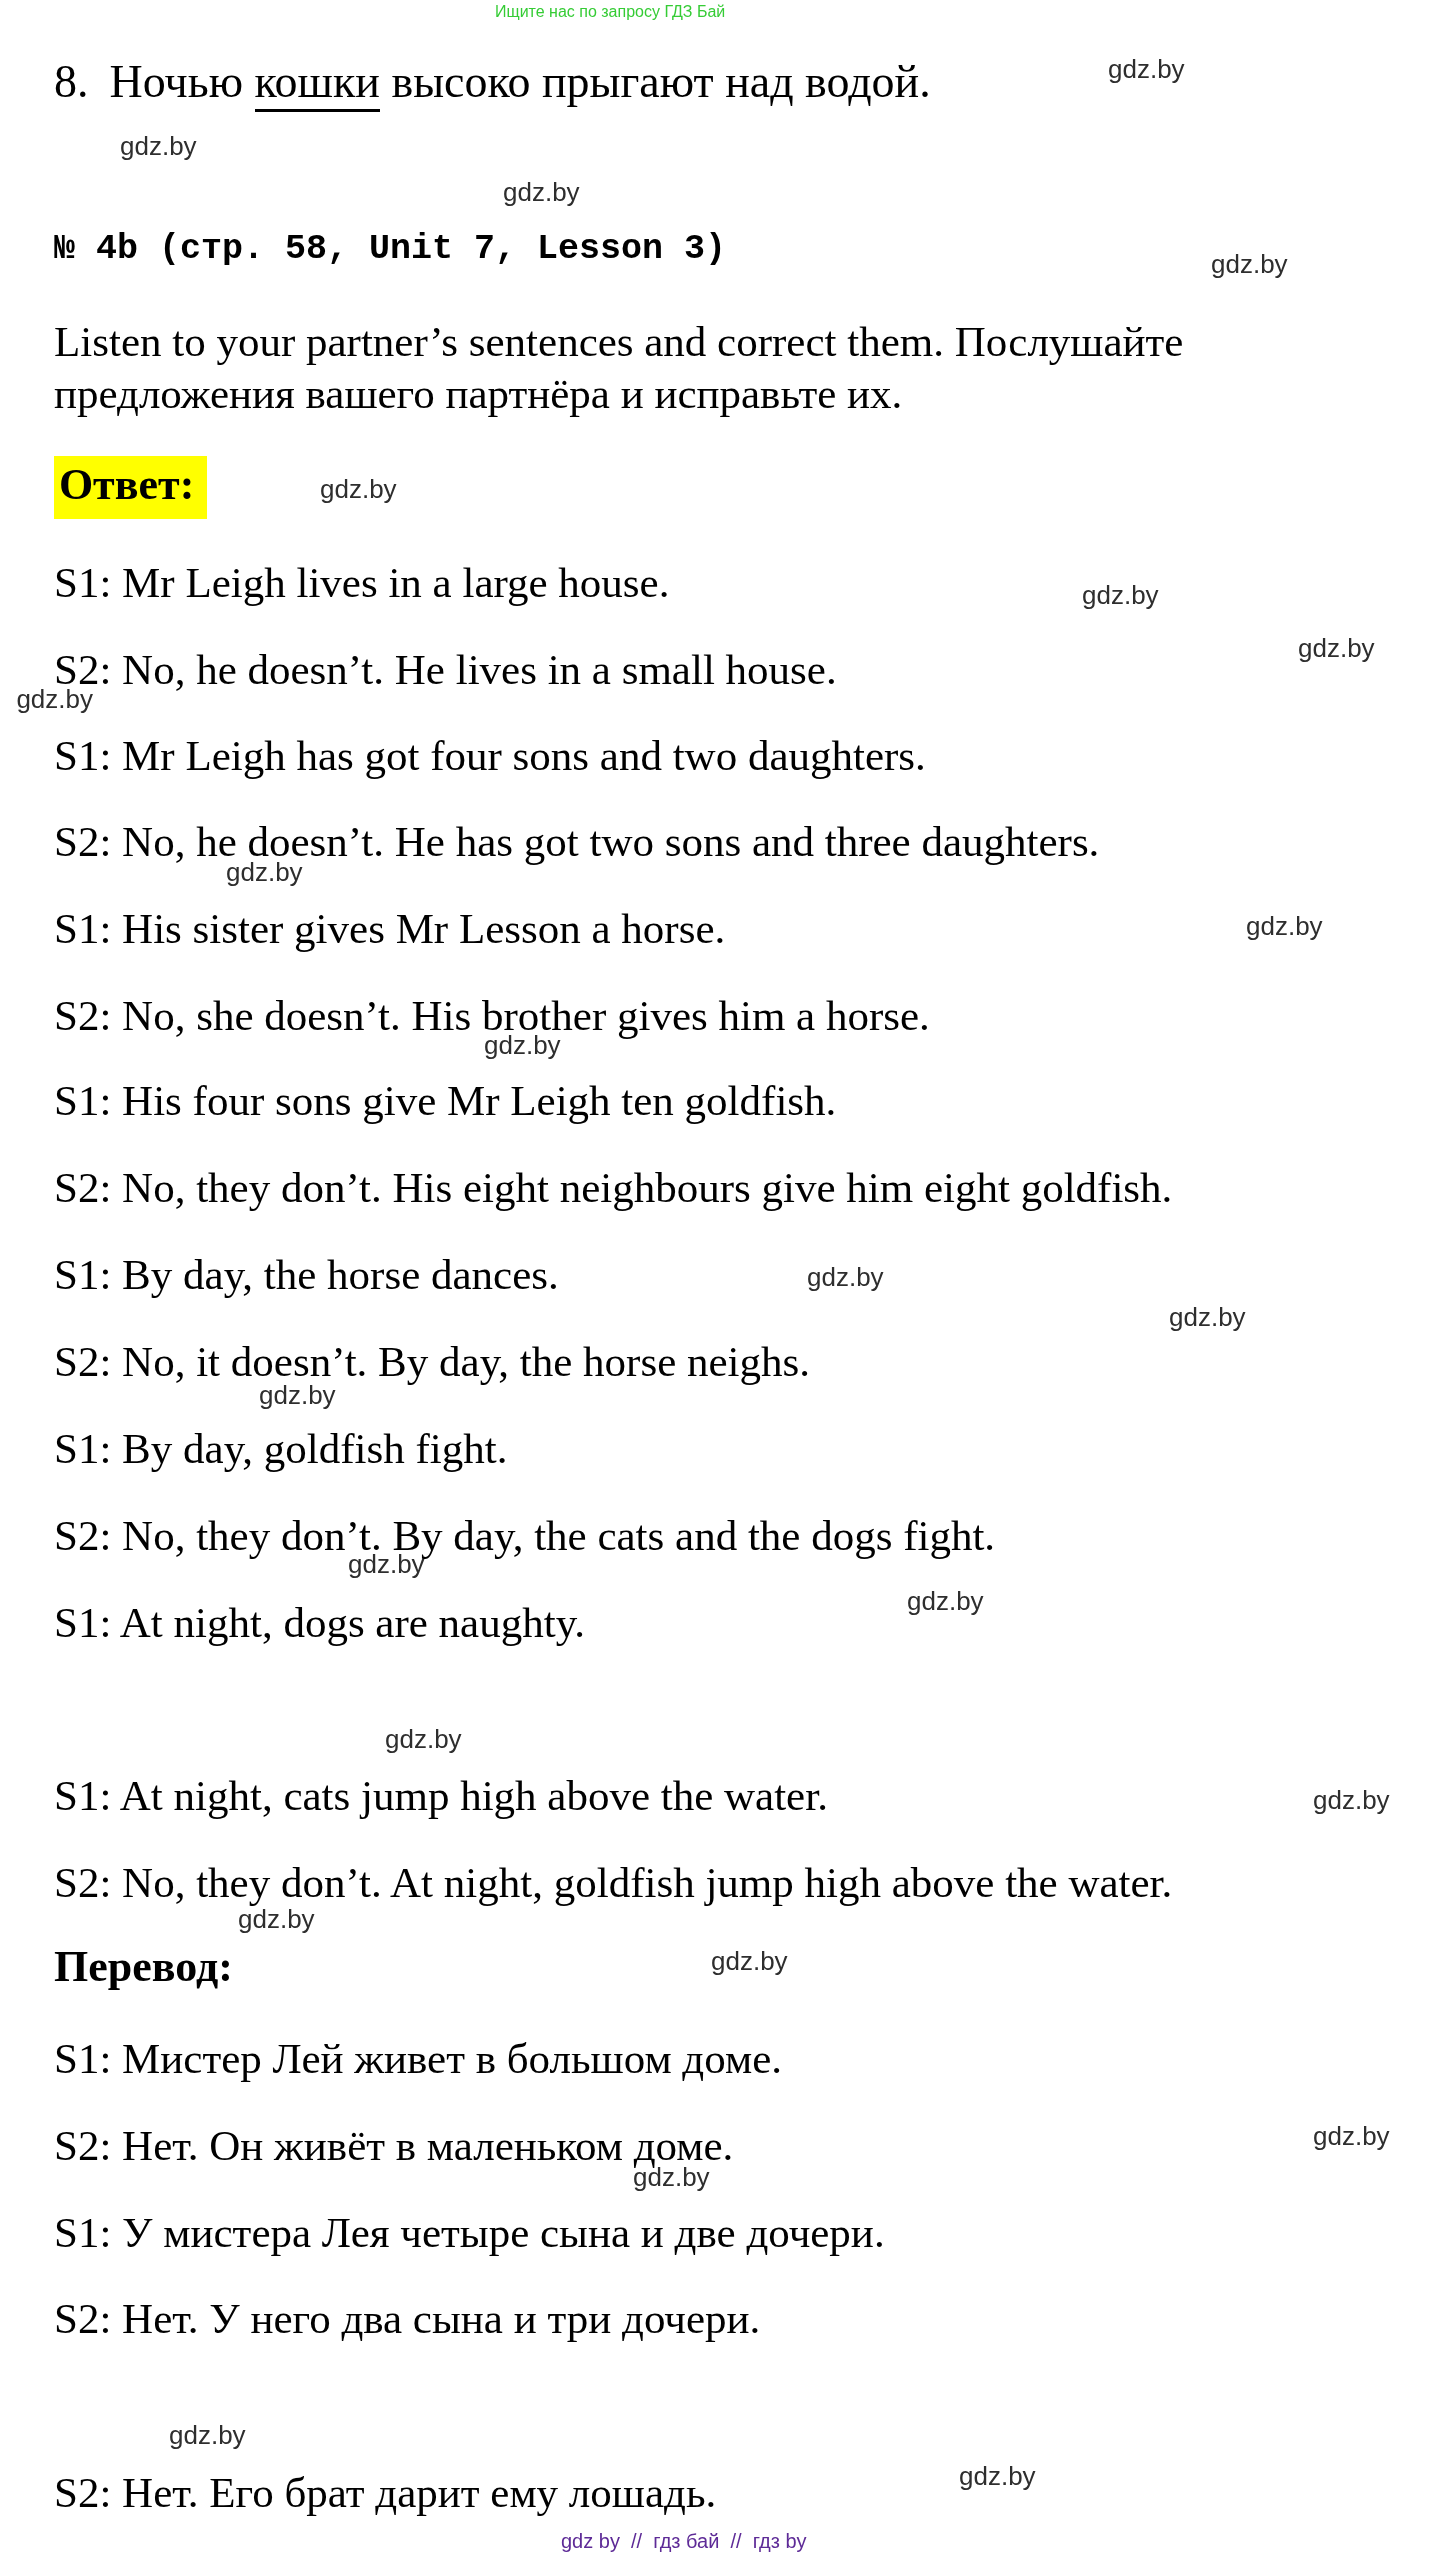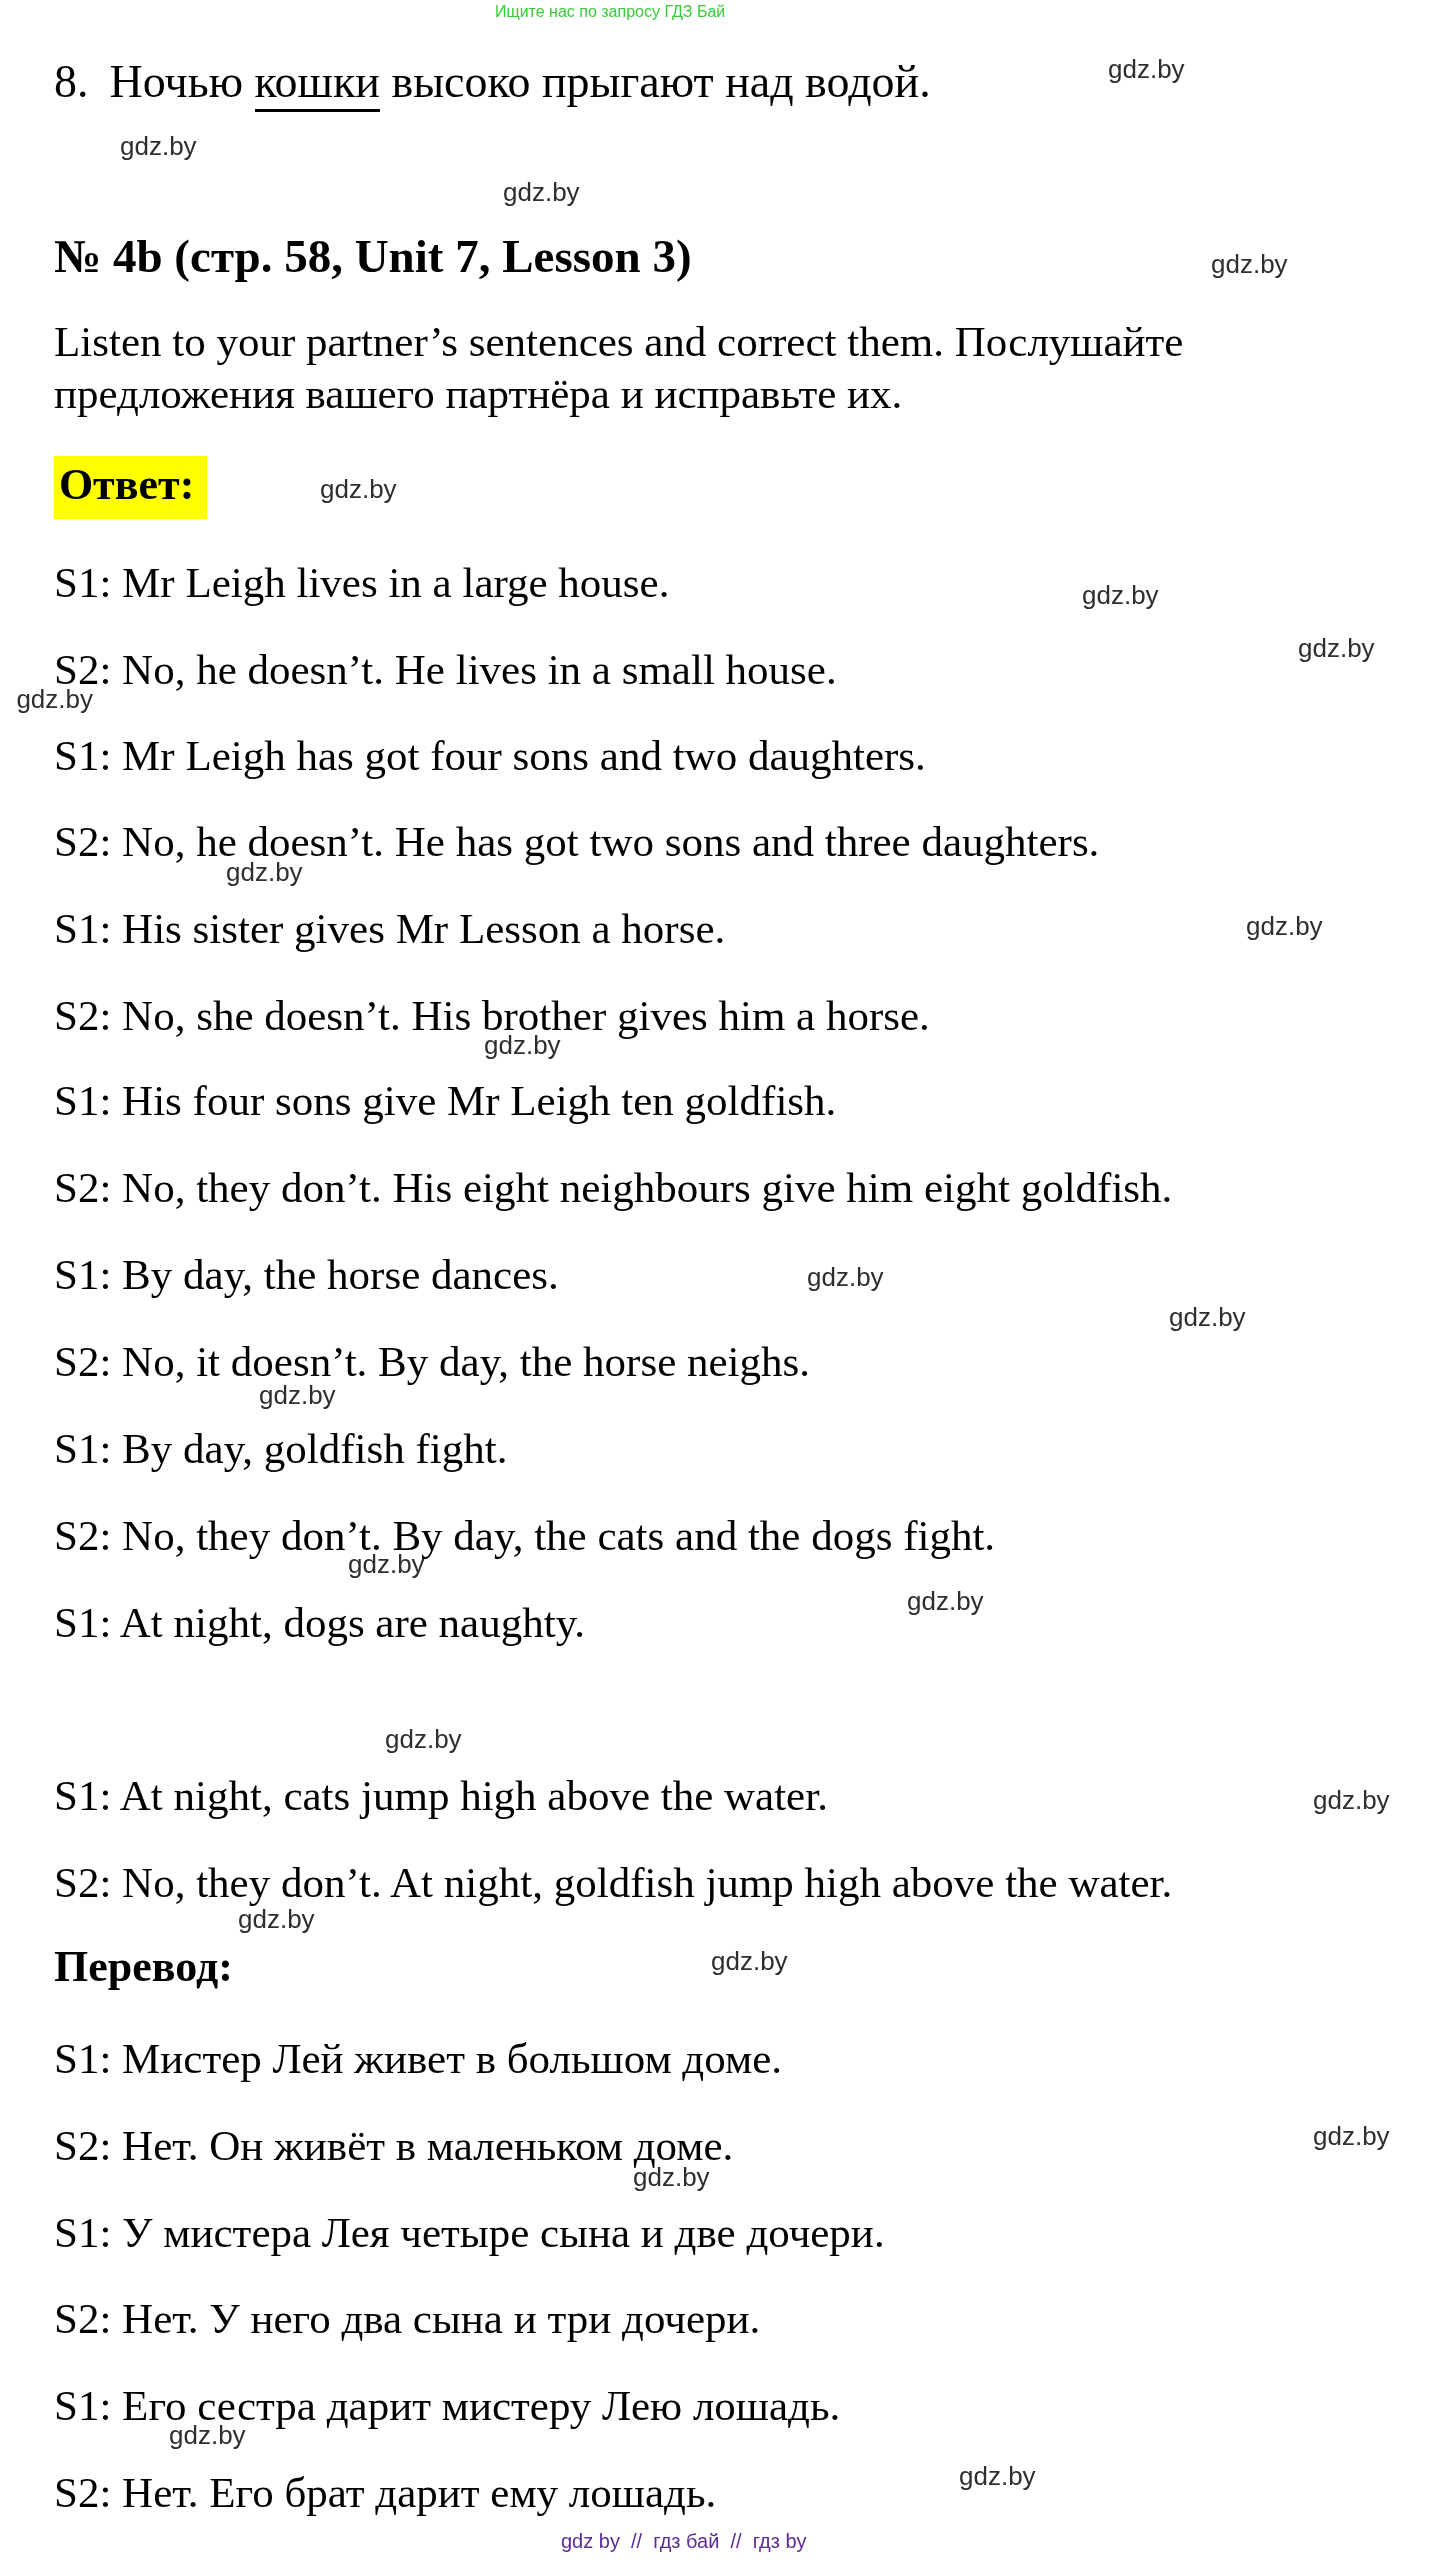--- a/index.html
+++ b/index.html
@@ -37,21 +37,22 @@
     font-size:46px;
     white-space:nowrap;
   }
   .sentence8 .num{display:inline-block;margin-right:21px;}
   .sentence8 .u{
     border-bottom:3.3px solid #000;
     padding-bottom:1.6px;
   }
   .title{
     font-weight:bold;
-    font-size:47px;
+    font-size:35px;
+    font-family:Liberation Mono, monospace;
   }
   .task{
     white-space:normal;
     max-width:1344px;
     line-height:52px;
   }
   .label{
     font-weight:bold;
     font-size:44px;
   }
@@ -108,21 +109,20 @@
   <div class="line" style="top:1597px">S1: At night, dogs are naughty.</div>
   <div class="line" style="top:1770px">S1: At night, cats jump high above the water.</div>
   <div class="line" style="top:1857px">S2: No, they don’t. At night, goldfish jump high above the water.</div>
 
   <div class="line label" style="top:1941px">Перевод:</div>
 
   <div class="line" style="top:2033px">S1: Мистер Лей живет в большом доме.</div>
   <div class="line" style="top:2120px">S2: Нет. Он живёт в маленьком доме.</div>
   <div class="line" style="top:2207px">S1: У мистера Лея четыре сына и две дочери.</div>
   <div class="line" style="top:2293px">S2: Нет. У него два сына и три дочери.</div>
-  <div class="line" style="top:2380px">S1: Его сестра дарит мистеру Лею лошадь.</div>
   <div class="line" style="top:2467px">S2: Нет. Его брат дарит ему лошадь.</div>
 
   <div class="wm" style="left:1108px;top:54px">gdz.by</div>
   <div class="wm" style="left:120px;top:131px">gdz.by</div>
   <div class="wm" style="left:503px;top:177px">gdz.by</div>
   <div class="wm" style="left:1211px;top:249px">gdz.by</div>
   <div class="wm" style="left:320px;top:474px">gdz.by</div>
   <div class="wm" style="left:1082px;top:580px">gdz.by</div>
   <div class="wm" style="left:1298px;top:633px">gdz.by</div>
   <div class="wm" style="left:16.4px;top:684px">gdz.by</div>

